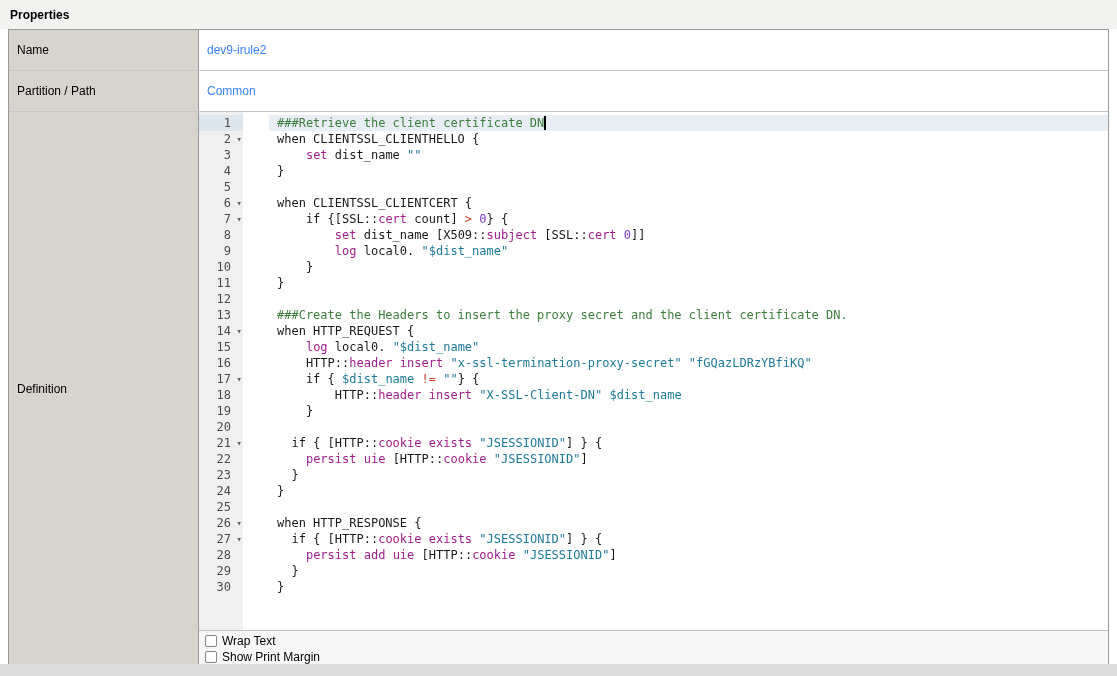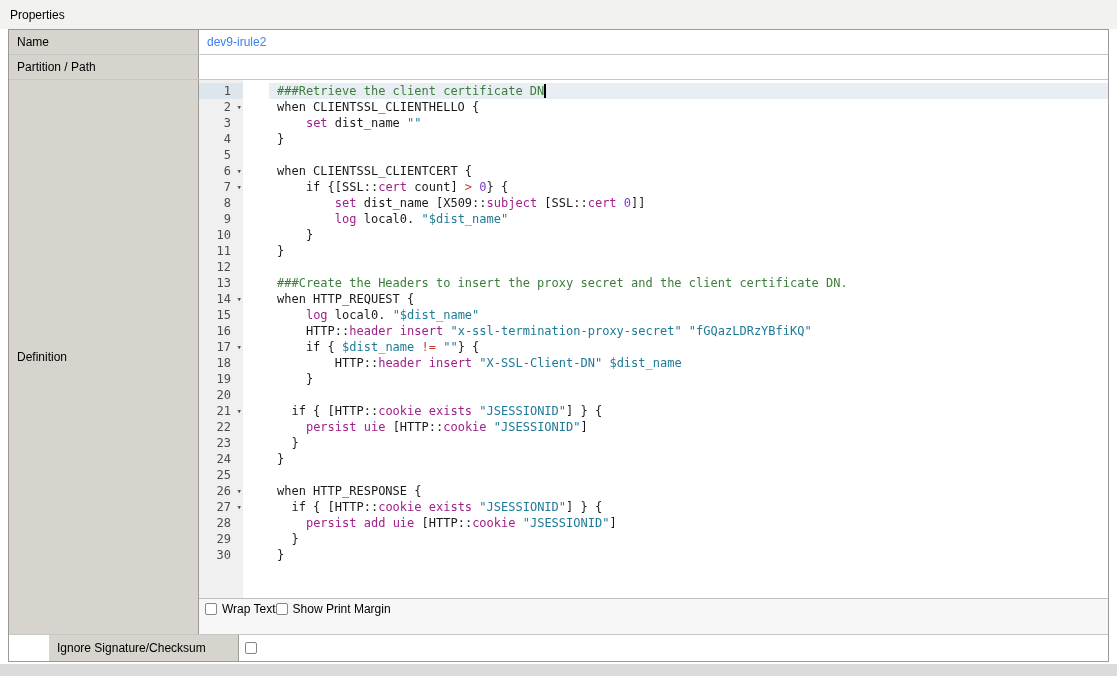--- a/index.html
+++ b/index.html
@@ -10,40 +10,40 @@
     font-family: "Liberation Sans", sans-serif;
     position: relative;
     overflow: hidden;
   }
   .page-header {
     height: 29px;
     background: #f2f2f0;
     display: flex; align-items: center;
     padding: 0 10px;
   }
-  .page-title { font-size: 12px; font-weight: normal; color: #000; }
+  .page-title { font-size: 12px; font-weight: bold; color: #000; }
 
   .props-table {
     position: absolute; left: 8px; right: 8px; top: 29px;
     border: 1px solid #9a9a9a;
     background: #fff;
   }
   .row { display: flex; border-bottom: 1px solid #c6c6c6; }
   .row:last-child { border-bottom: none; margin-left: 40px; }
   .label-cell {
     width: 190px; min-width: 190px;
     background: var(--label-cell-bg, #d7d4ce);
     border-right: 1px solid #9a9a9a;
     font-size: 12px; color: #000;
     padding: 0 8px;
     display: flex; align-items: center;
   }
   .value-cell { flex: 1; background: #fff; font-size: 12px; min-width: 0; }
   .text-cell { display: flex; align-items: center; padding: 0 8px; color: #3b82f6; }
-  .row-name, .row-partition { height: 25px; }
+  .row-name, .row-partition { height: 41px; }
 
   .def-cell { display: flex; flex-direction: column; }
   .editor {
     height: 518px;
     display: flex;
     background: #fff;
     position: relative;
     overflow: hidden;
     font-family: "DejaVu Sans Mono", monospace;
     font-size: 12px; line-height: 16px;
@@ -87,21 +87,21 @@
   .k { color: var(--command, #a0218c); }
   .m { color: var(--command, #a0218c); }
   .n { color: var(--number, #7d3bc0); }
   .o { color: var(--operator, #c7402d); }
 
   .editor-options {
     height: 36px;
     background: #f7f7f7;
     border-top: 1px solid #c0c0c0;
     padding: 2px 0 0 6px;
-    display: flex; flex-direction: row;
+    display: flex; flex-direction: column;
   }
   .opt { display: flex; align-items: center; gap: 5px; font-size: 12px; height: 16px; color: #000; }
   .checkbox {
     width: 12px; height: 12px;
     border: 1px solid #878787;
     background: #fff;
     border-radius: 2px;
     display: inline-block;
     cursor: pointer;
     flex: none;
@@ -126,20 +126,21 @@
 
   <div class="props-table">
 
     <div class="row row-name">
       <div class="label-cell">Name</div>
       <div class="value-cell text-cell">dev9-irule2</div>
     </div>
 
     <div class="row row-partition">
       <div class="label-cell">Partition / Path</div>
+      <div class="value-cell text-cell">Common</div>
     </div>
 
     <div class="row row-definition">
       <div class="label-cell">Definition</div>
       <div class="value-cell def-cell">
         <div class="editor">
           <div class="gutter">
               <div class="gutter-line active">1</div>
               <div class="gutter-line">2<span class="fold">▾</span></div>
               <div class="gutter-line">3</div>

